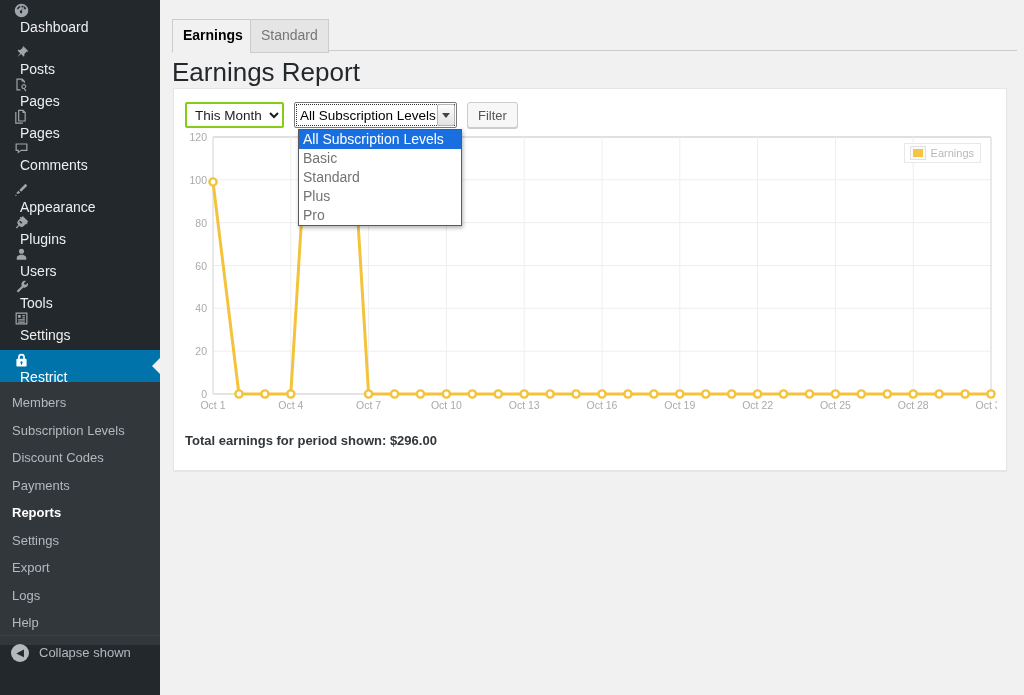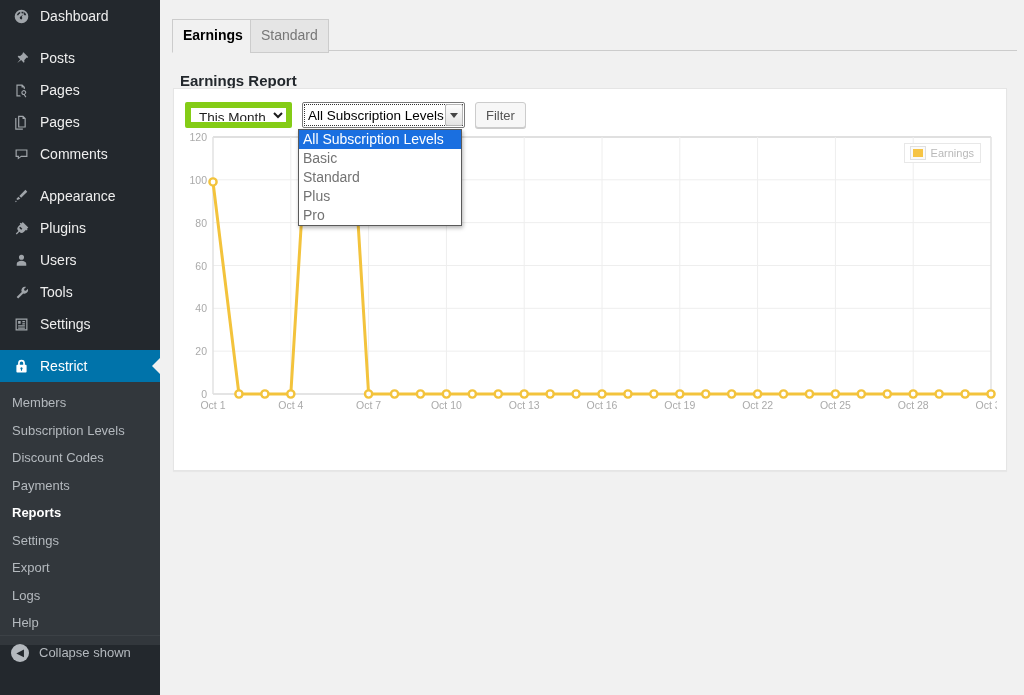--- a/index.html
+++ b/index.html
@@ -16,27 +16,28 @@
 
   
   #sidebar {
     position: absolute; left: 0; top: 0;
     width: 160px; height: 695px;
     background: #23282d;
     color: #eee;
   }
   .menu-top { padding-top: 0; }
   .menu-item {
-    display: flex; align-items: center;
+    display: flex; align-items: flex-start;
     height: 32px;
     padding-left: 11px;
     font-size: 14px;
     color: #eee;
     cursor: pointer;
     position: relative;
+    flex-direction: column;
   }
   .menu-item .mi-label { margin-left: 9px; font-size: 14px; line-height: 1; }
   .menu-icon {
     width: 20px; height: 20px;
     display: inline-flex; align-items: center; justify-content: center;
     color: #a0a5aa;
     flex: 0 0 20px;
   }
   .menu-icon svg { width: 17px; height: 17px; fill: currentColor; display:block; }
   .menu-gap { height: 10px; }
@@ -121,25 +122,25 @@
     font-weight: bold;
   }
   .tab.inactive {
     background: #e5e5e5;
     color: #777;
     margin-left: -4px;
   }
 
   #page-title {
     position: absolute; left: 12px; top: 58px;
-    font-size: 15px;
-    font-weight: 700;
+    font-size: 26px;
+    font-weight: 400;
     color: #23282d;
     line-height: 29px;
-    margin: 8px;
+    margin: 0;
   }
 
   
   #panel {
     position: absolute; left: 13px; top: 88px;
     width: 834px; height: 383px;
     background: #fff;
     border: 1px solid #e5e5e5;
     box-shadow: 0 1px 1px rgba(0,0,0,.04);
   }
@@ -148,21 +149,21 @@
     position: absolute; left: 11px; top: 13px;
     height: 26px;
     display: flex; align-items: flex-start;
   }
   select.wp-select {
     height: 26px;
     font-size: 13.5px;
     font-family: "Liberation Sans", sans-serif;
     color: #1c1c1c;
     background: #fff;
-    border: 6px solid #84cc16;
+    border: 2px solid #84cc16;
     border-radius: 2px;
     padding: 1px 4px;
   }
   #btn-filter {
     height: 26px;
     margin-left: 10px;
     padding: 0 10px;
     font-size: 13px;
     font-family: "Liberation Sans", sans-serif;
     color: #555;
@@ -472,20 +473,21 @@
             <circle cx="754.1333333333333" cy="263" r="3.6" fill="#ffffff" stroke="#f3c33c" stroke-width="2.4"></circle>
             <circle cx="780.0666666666667" cy="263" r="3.6" fill="#ffffff" stroke="#f3c33c" stroke-width="2.4"></circle>
             <circle cx="806" cy="263" r="3.6" fill="#ffffff" stroke="#f3c33c" stroke-width="2.4"></circle>
           </svg>
         <div class="legend-box">
           <span class="legend-swatch"></span>
           <span class="legend-label">Earnings</span>
         </div>
       </div>
 
+      <div id="total-line">Total earnings for period shown: $296.00</div>
 
       <div id="level-dropdown">
           <div class="dd-opt selected">All Subscription Levels</div>
           <div class="dd-opt">Basic</div>
           <div class="dd-opt">Standard</div>
           <div class="dd-opt">Plus</div>
           <div class="dd-opt">Pro</div>
         </div>
 
     </div>

